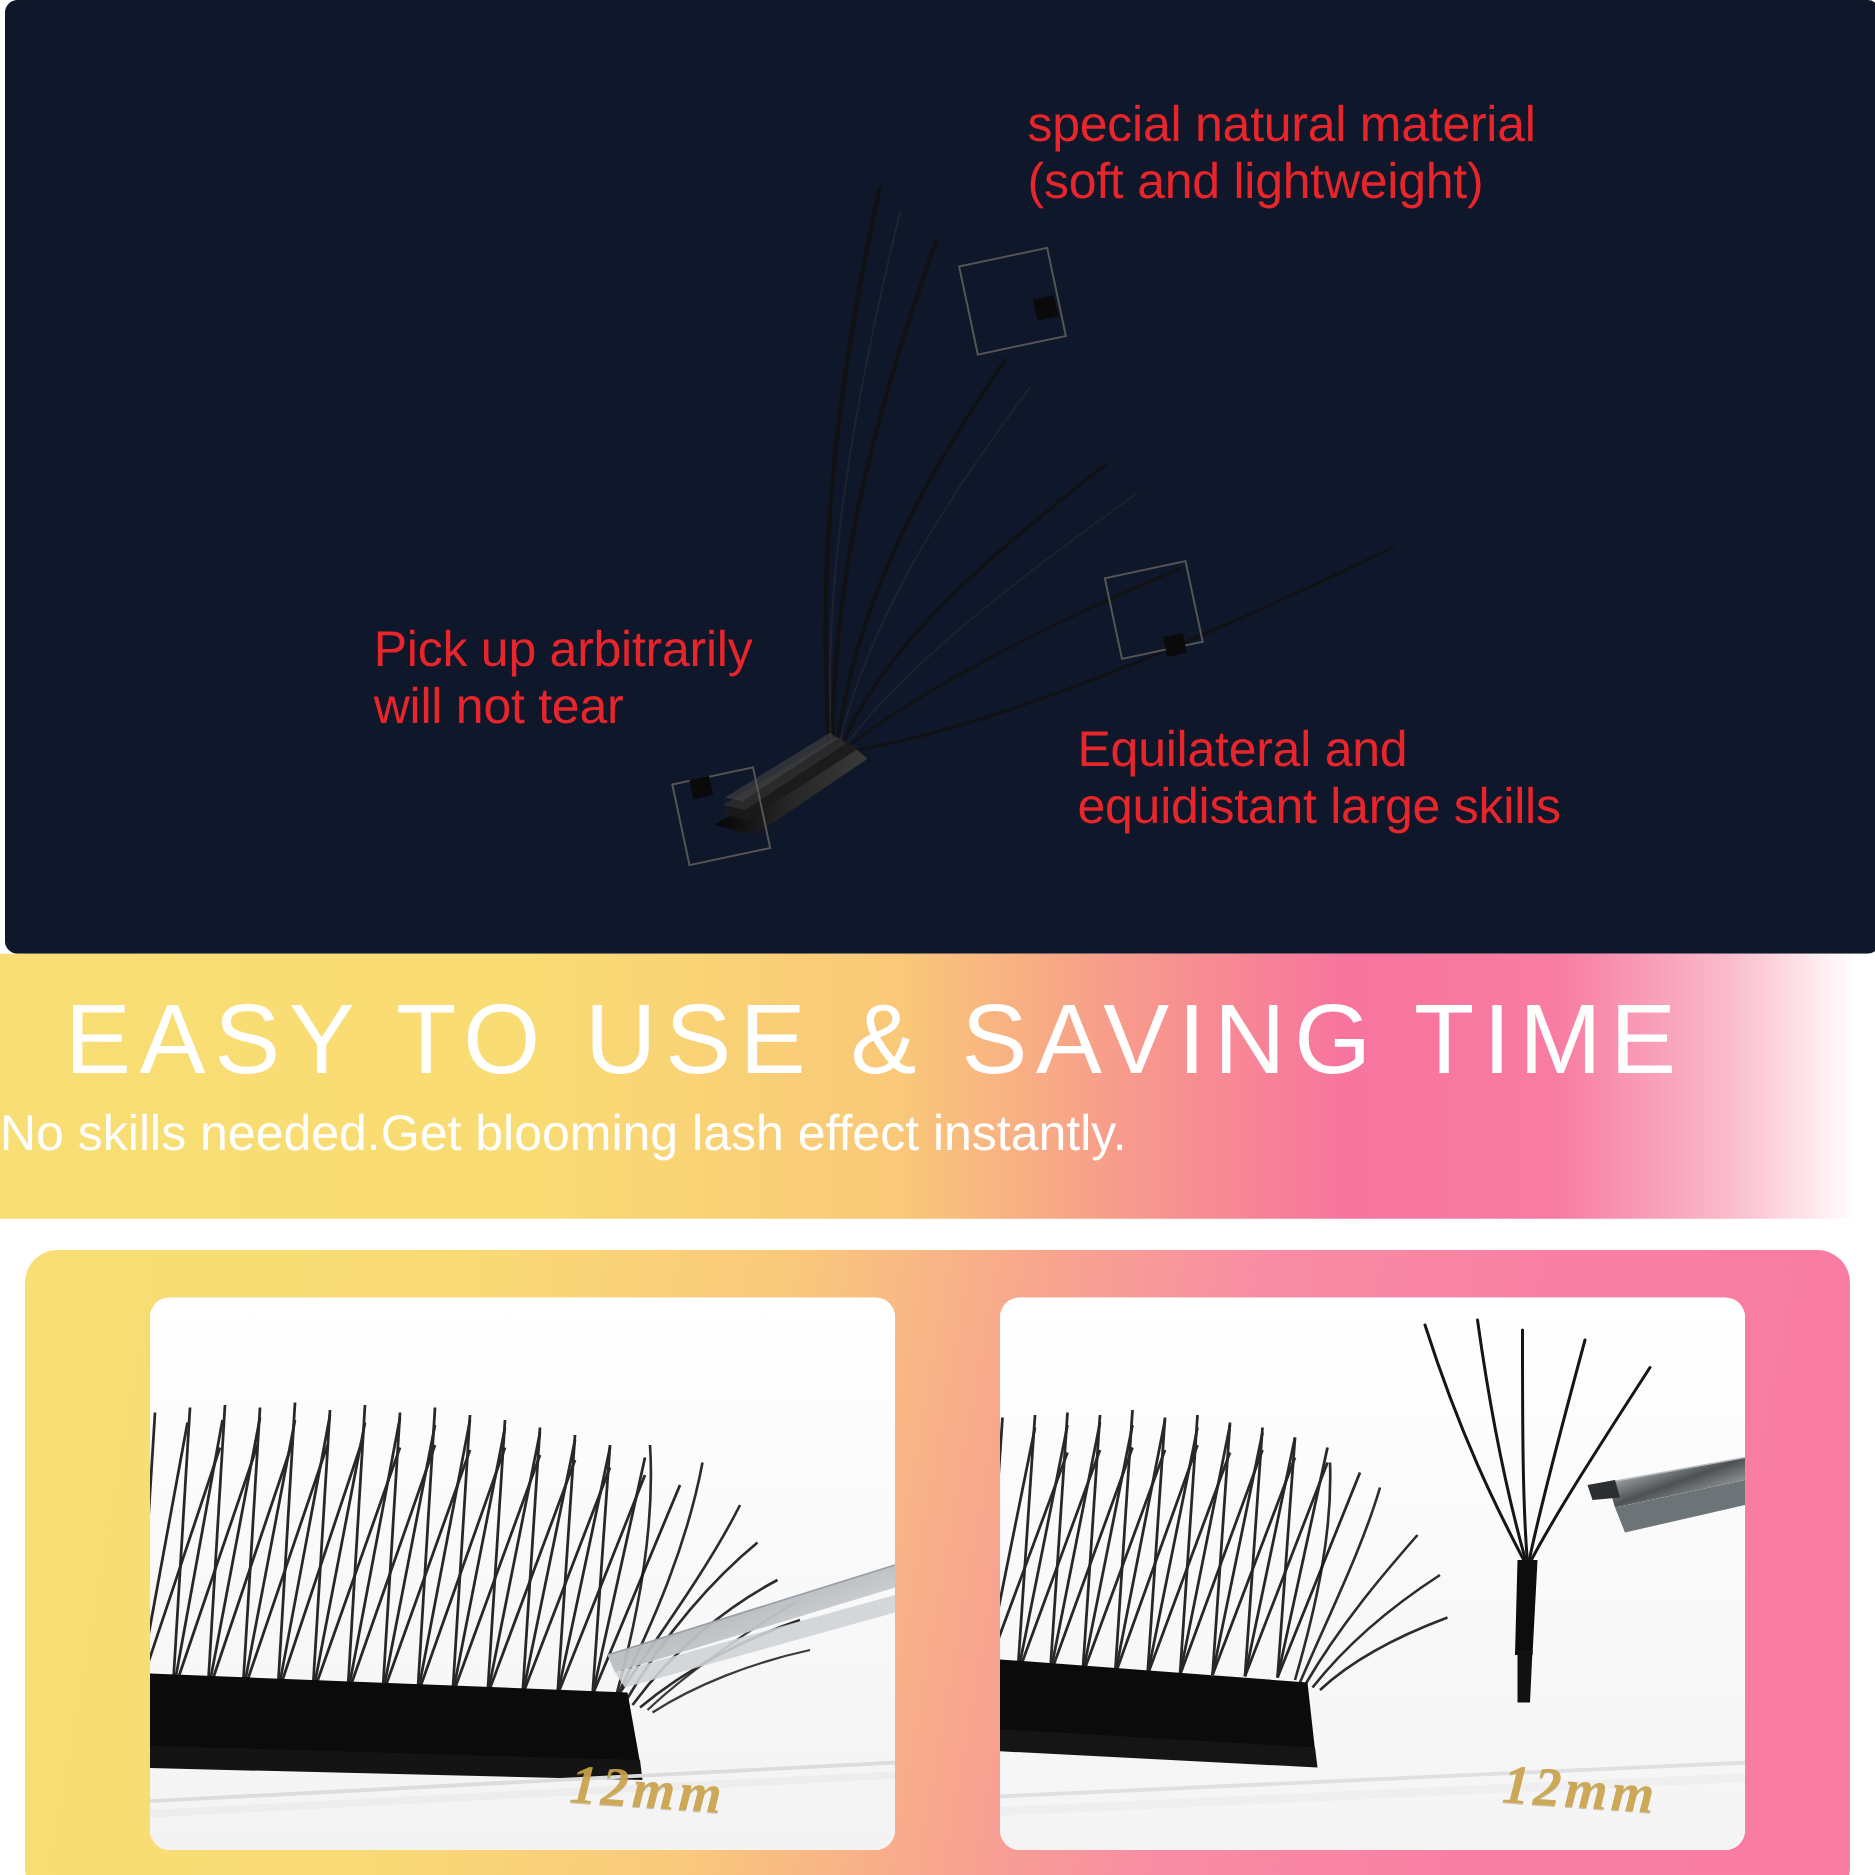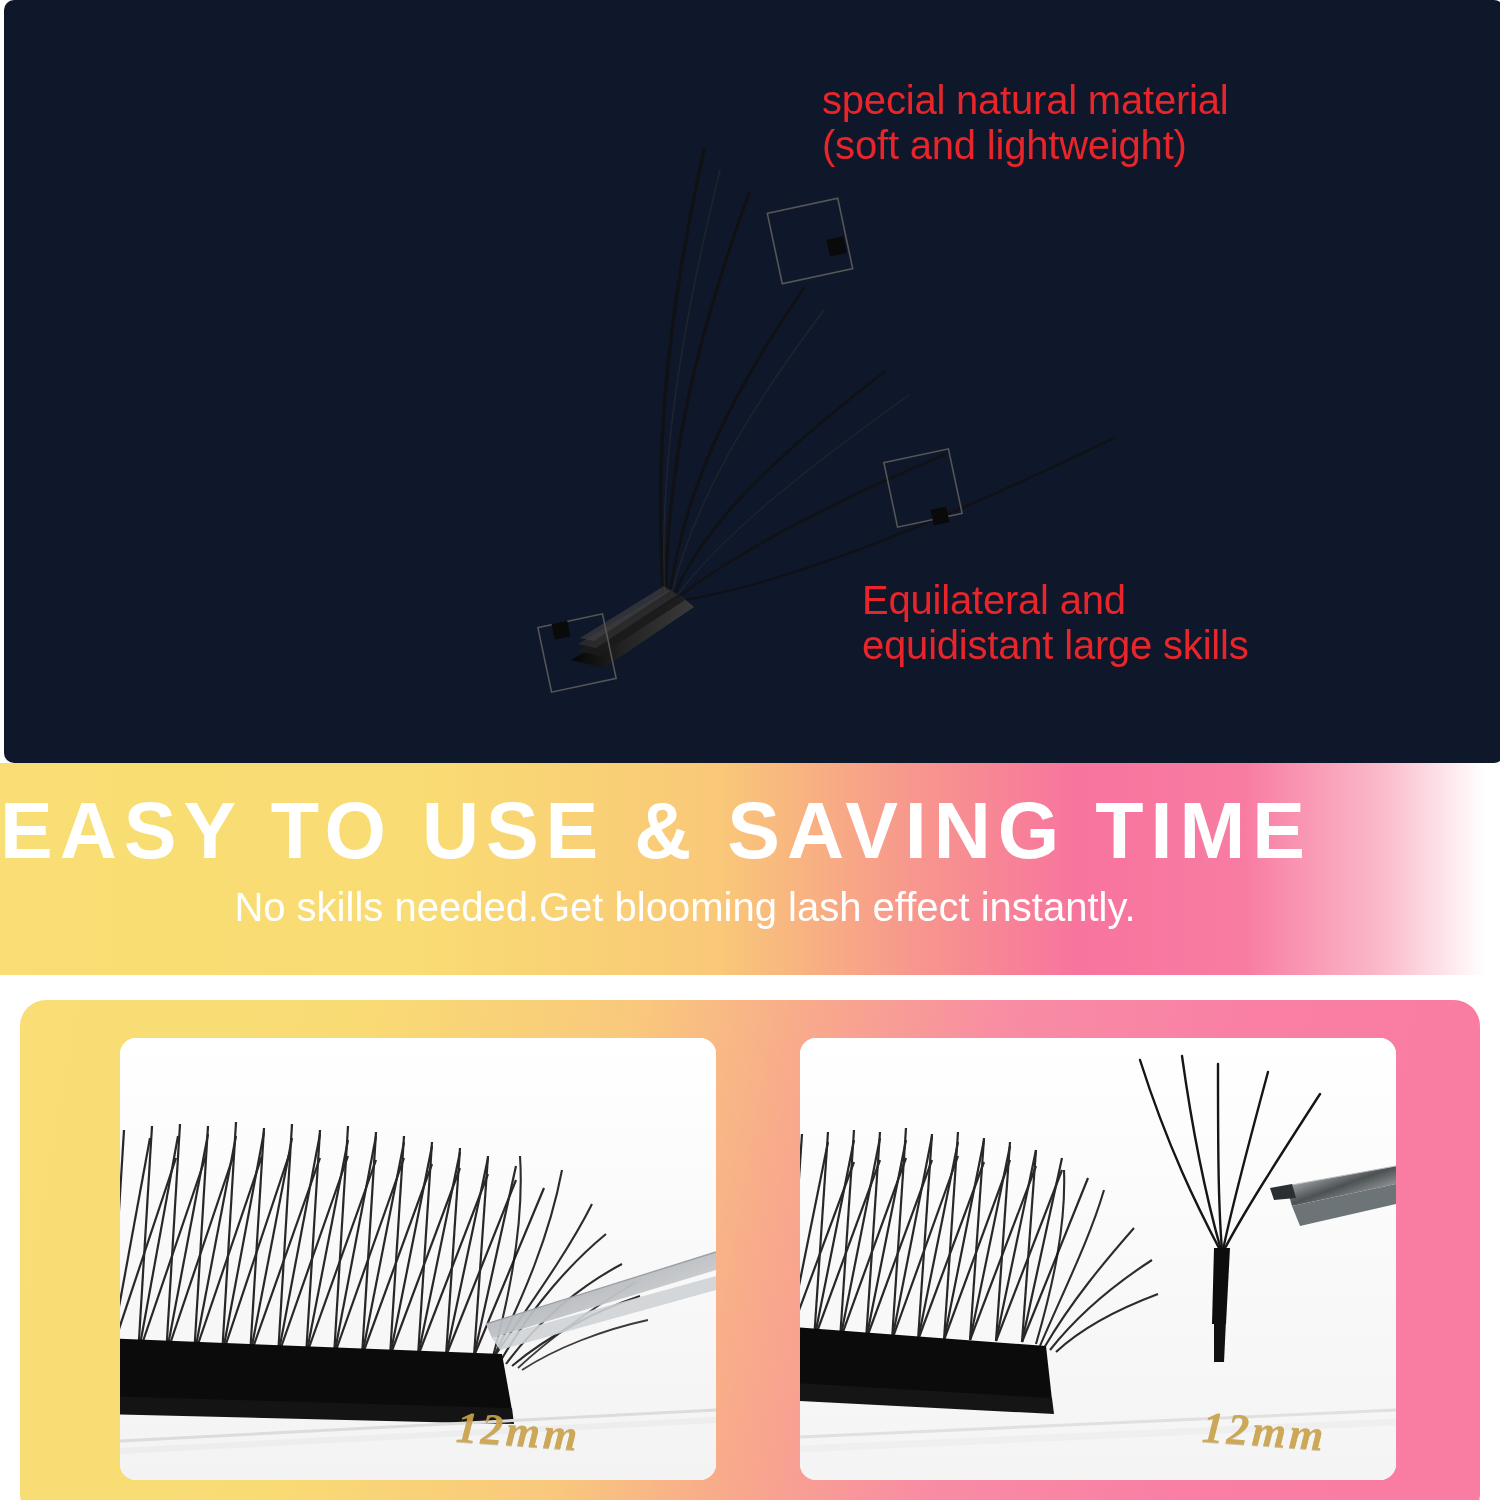--- a/index.html
+++ b/index.html
@@ -39,30 +39,30 @@
         #F9DC73 28%,
         #F9C878 48%,
         #F79A8C 60%,
         #F7749E 72%,
         #F87CA2 83%,
         #FAB9C9 92%,
         #FFFFFF 99%);
   }
   .banner-title{
     position:absolute;left:0;top:22px;width:1400px;
+    text-align:center;
     color:#ffffff;
     font-size:79px;
-    font-weight:bold;
+    font-weight:normal;
     letter-spacing:7px;
     font-family:"Liberation Sans", sans-serif;
     white-space:nowrap;
   }
   .banner-sub{
     position:absolute;left:0;top:122px;width:1370px;
-    text-align:center;
     color:#ffffff;
     font-size:40px;
     letter-spacing:0px;
     white-space:nowrap;
   }
 
   
   .bottom-card{
     position:absolute;left:20px;top:1000px;width:1460px;height:520px;
     border-radius:26px;
@@ -152,20 +152,22 @@
     </g>
     <g>
       <rect x="540" y="620" width="66" height="66" fill="none" stroke="#555555" stroke-width="1.6" transform="rotate(-12 573 653)"></rect>
       <rect x="549" y="622" width="16" height="16" fill="#0a0a0a" transform="rotate(-12 557 630)"></rect>
     </g>
   </svg>
 
   <div class="callout callout-material">special natural material
 (soft and lightweight)</div>
 
+  <div class="callout callout-pick">Pick up arbitrarily
+will not tear</div>
 
   <div class="callout callout-equi">Equilateral and
 equidistant large skills</div>
 </div>
 
 <div class="banner">
   <div class="banner-title">EASY TO USE &amp; SAVING TIME</div>
   <div class="banner-sub">No skills needed.Get blooming lash effect instantly.</div>
 </div>
 

